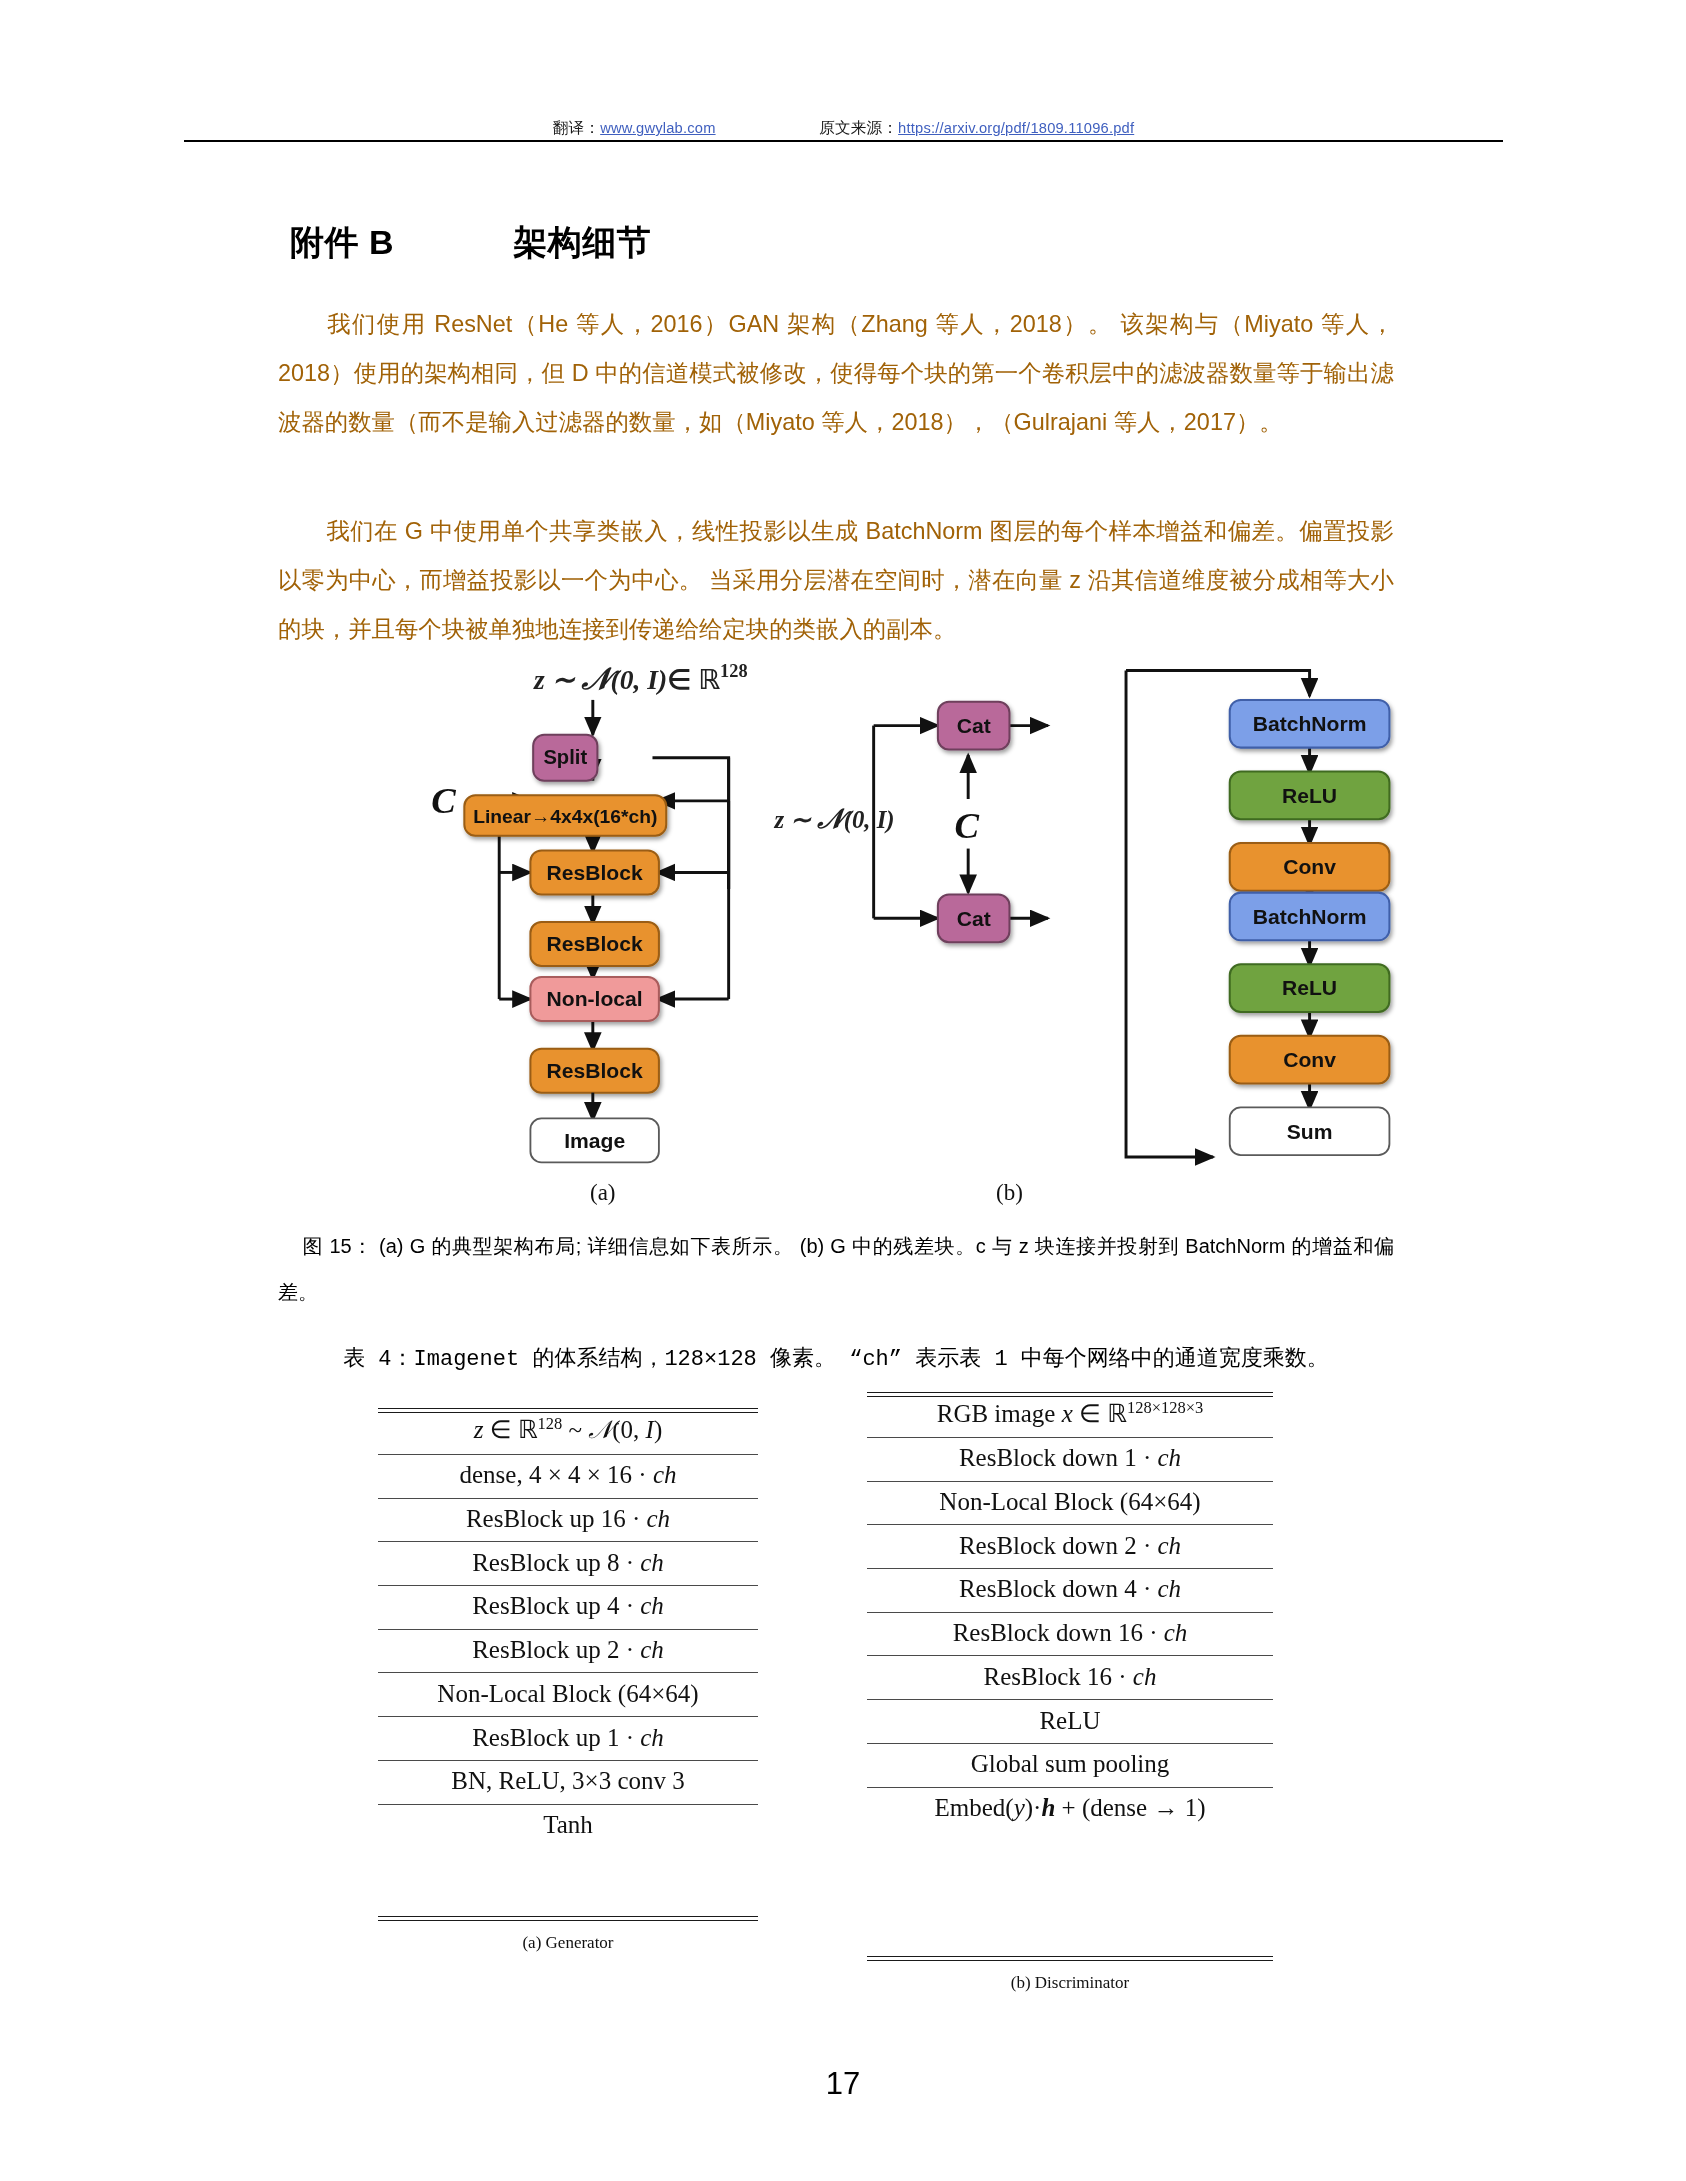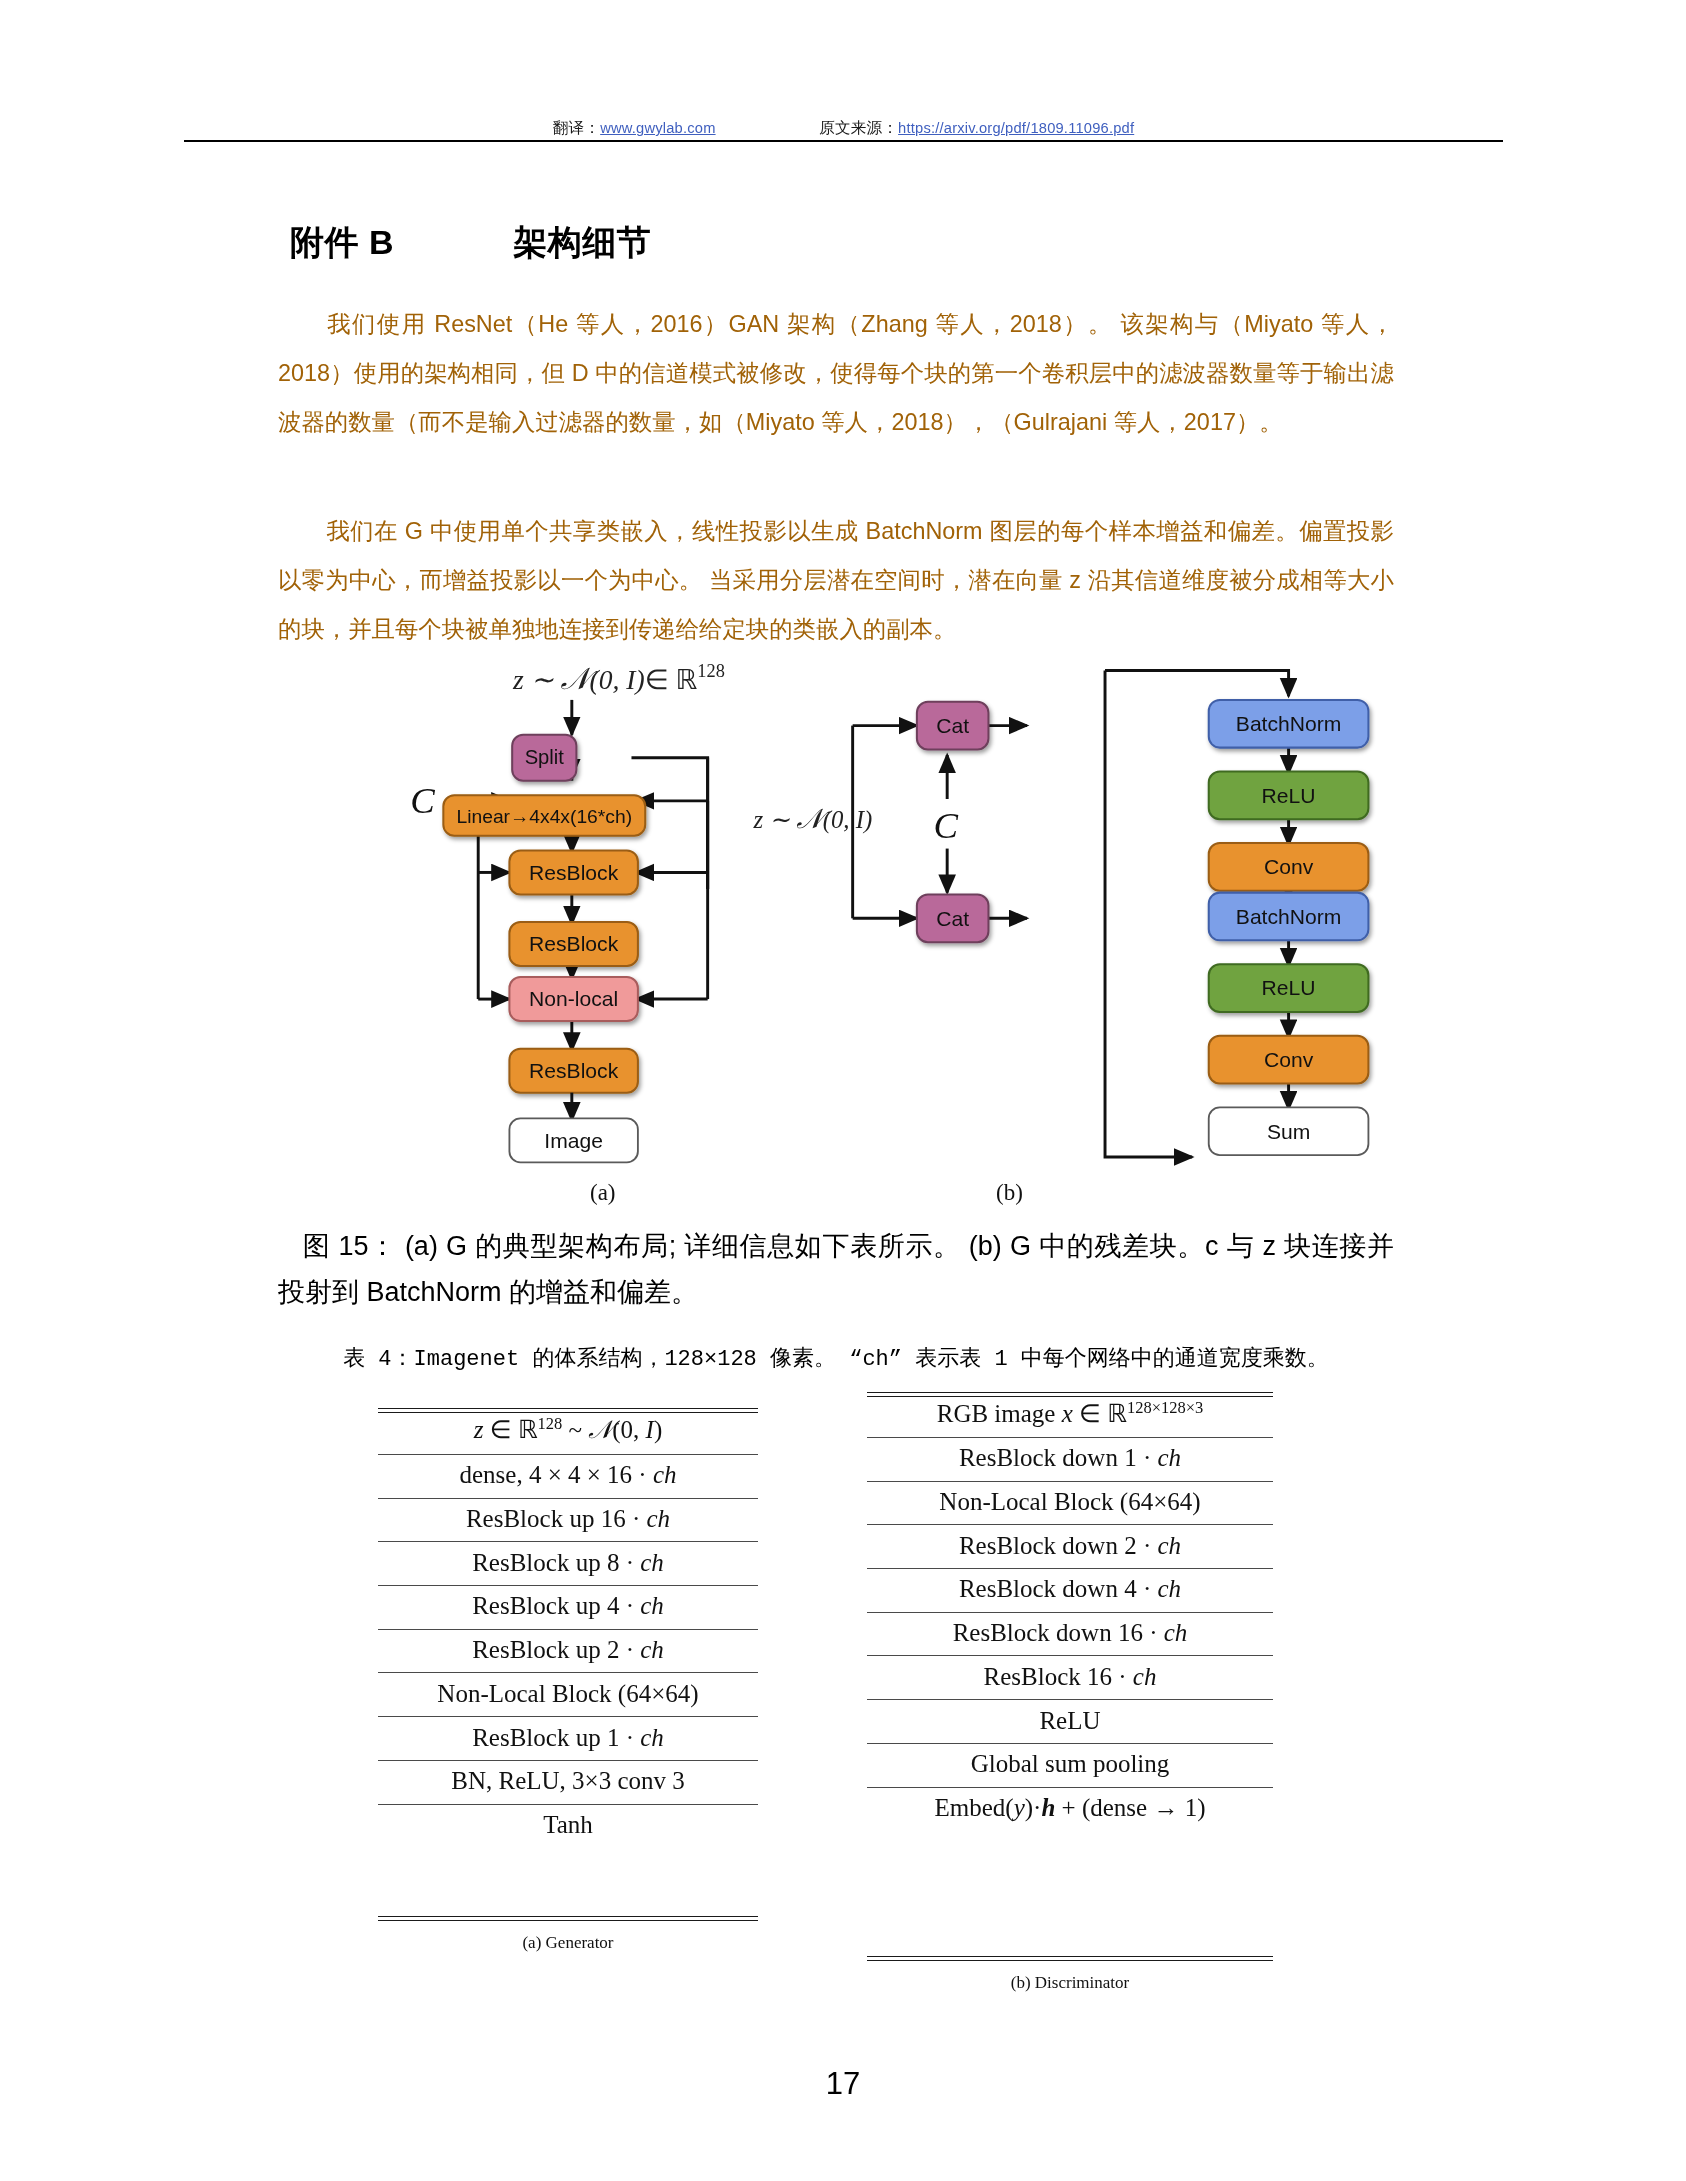--- a/index.html
+++ b/index.html
@@ -68,40 +68,41 @@
     text-justify: inter-character;
     color: #a16207;
   }
   .para .ind { display: inline-block; width: 48px; }
   #para1 { top: 300px; }
   #para2 { top: 507px; }
 
   
   .figure {
     position: absolute;
-    left: 274px; top: 643px;
+    left: 295px; top: 643px;
     width: 1116px;
     height: 569px;
+    font-weight: bold;
   }
   .fig-svg { position: absolute; left: 0; top: 0; }
 
   .sublabel {
     position: absolute;
     font-family: "Liberation Serif", serif;
     font-size: 23px;
     color: #111;
   }
   #sub-a { left: 590px; top: 1180px; }
   #sub-b { left: 996px; top: 1180px; }
 
   .fig-caption {
     position: absolute;
     left: 278px; top: 1223px;
     width: 1116px;
-    font-size: 27px;
+    font-size: 20px;
     line-height: 46px;
     text-align: justify;
   }
   .fig-caption .ind { display: inline-block; width: 24px; }
 
   
   .tbl-caption {
     position: absolute;
     left: 278px; top: 1340px;
     width: 1116px;

